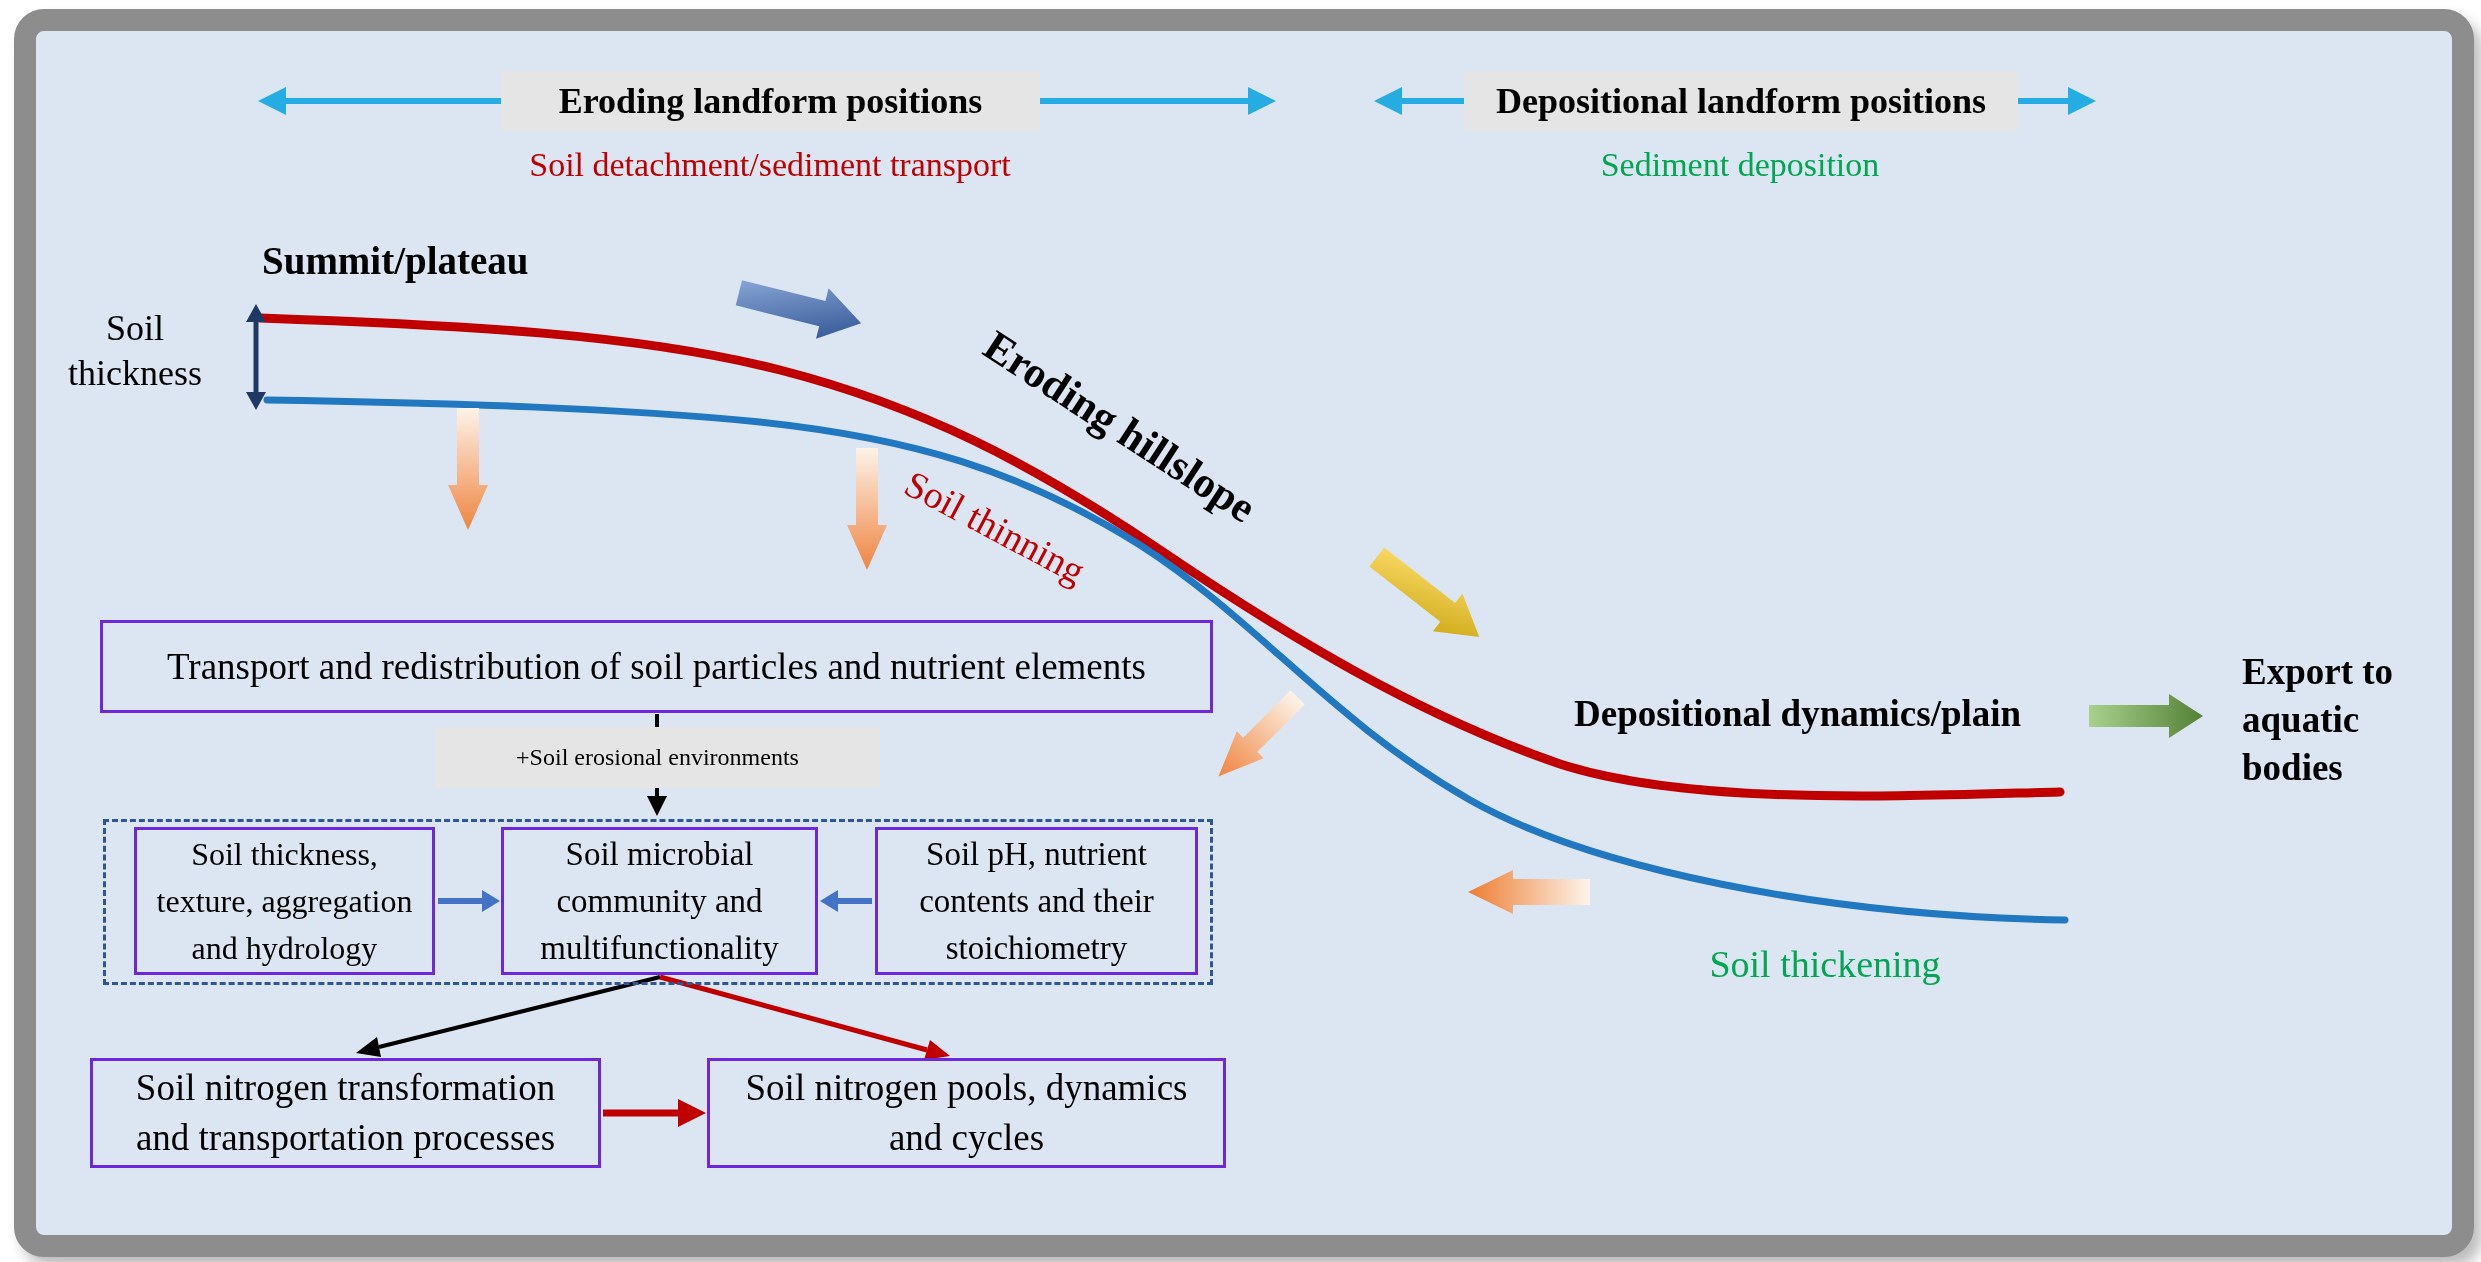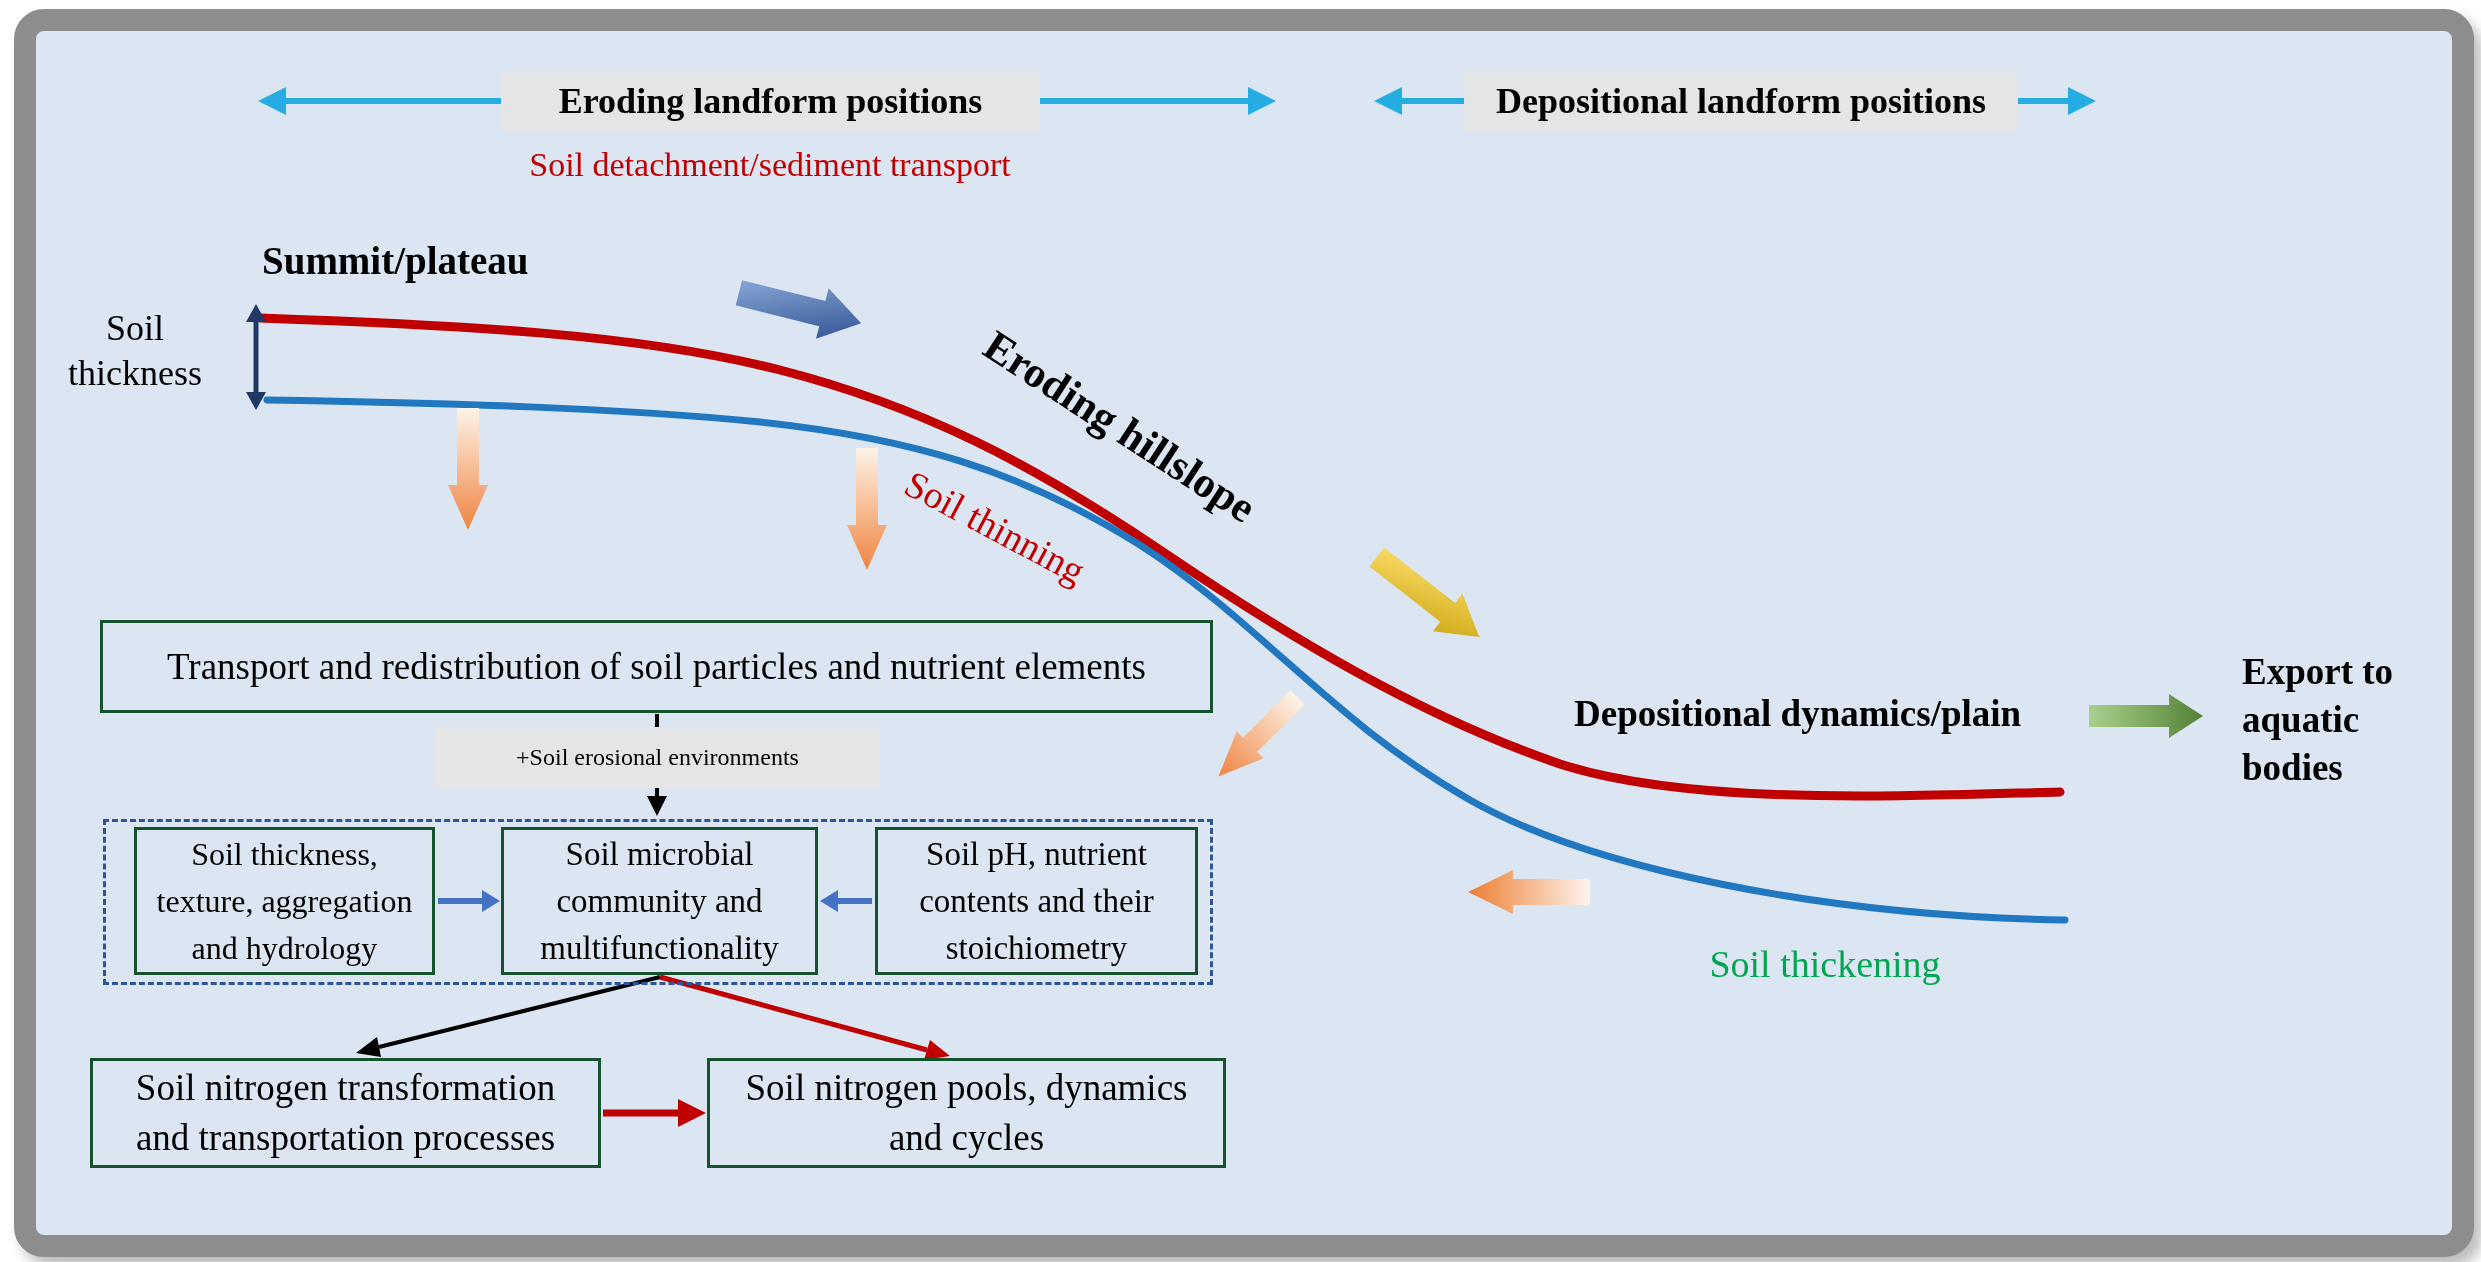--- a/index.html
+++ b/index.html
@@ -13,21 +13,21 @@
   .text-layer{z-index:2;}
   .abs{position:absolute;box-sizing:border-box;}
   .pre{white-space:pre-line;}
   .center{text-align:center;}
   .flexc{display:flex;align-items:center;justify-content:center;text-align:center;}
   .whitebox{background:#e5e5e5;}
   .hdr-label{font-size:36px;font-weight:700;}
   .subtitle{font-size:34px;}
   .red-t{color:#c00000;}
   .green-t{color:#00a651;}
-  .blk-border{border:3px solid #14532d;background:transparent;}
+  .blk-border{border:3px solid #6d28d9;background:transparent;}
   .dashed{border:3px dashed #2f5597;}
   
   #eroding-box{left:501px;top:71px;width:539px;height:60px;}
   #depo-box{left:1464px;top:71px;width:554px;height:60px;}
   #eroding-sub{left:420px;top:146px;width:700px;}
   #depo-sub{left:1450px;top:146px;width:580px;}
   
   #summit{left:262px;top:238px;font-size:39px;font-weight:700;}
   #soilthick{left:55px;top:306px;width:160px;font-size:36px;line-height:45px;}
   #erodhill{left:935px;top:402px;width:370px;font-size:43px;font-weight:700;
@@ -132,20 +132,21 @@
     <g stroke="#c00000" fill="#c00000">
       <path d="M603,1113 L680,1113" stroke-width="7" fill="none"></path>
       <polygon points="706,1113 678,1099 678,1127" stroke="none"></polygon>
     </g>
   </svg>
 
   <div class="layer text-layer">
     <div class="abs whitebox flexc hdr-label" id="eroding-box">Eroding landform positions</div>
     <div class="abs whitebox flexc hdr-label" id="depo-box">Depositional landform positions</div>
     <div class="abs center subtitle red-t" id="eroding-sub">Soil detachment/sediment transport</div>
+    <div class="abs center subtitle green-t" id="depo-sub">Sediment deposition</div>
 
     <div class="abs" id="summit">Summit/plateau</div>
     <div class="abs center pre" id="soilthick">Soil
 thickness</div>
     <div class="abs center" id="erodhill">Eroding hillslope</div>
     <div class="abs center red-t" id="soilthin">Soil thinning</div>
     <div class="abs" id="footslope">Depositional dynamics/plain</div>
     <div class="abs center green-t" id="soilthicken">Soil thickening</div>
     <div class="abs pre" id="export">Export to
 aquatic

